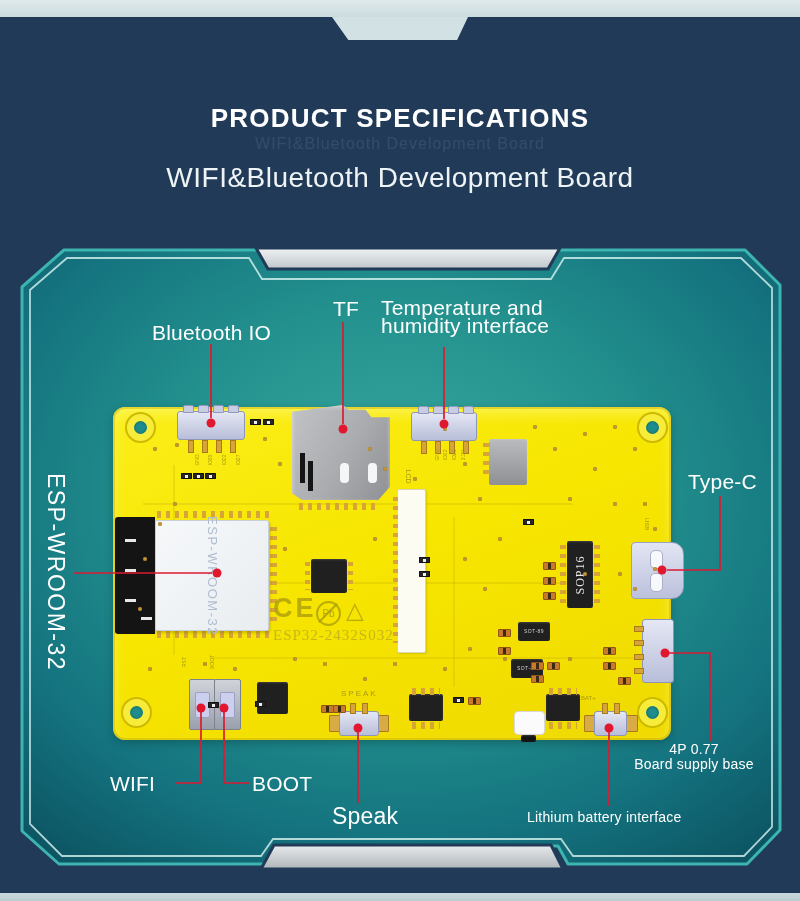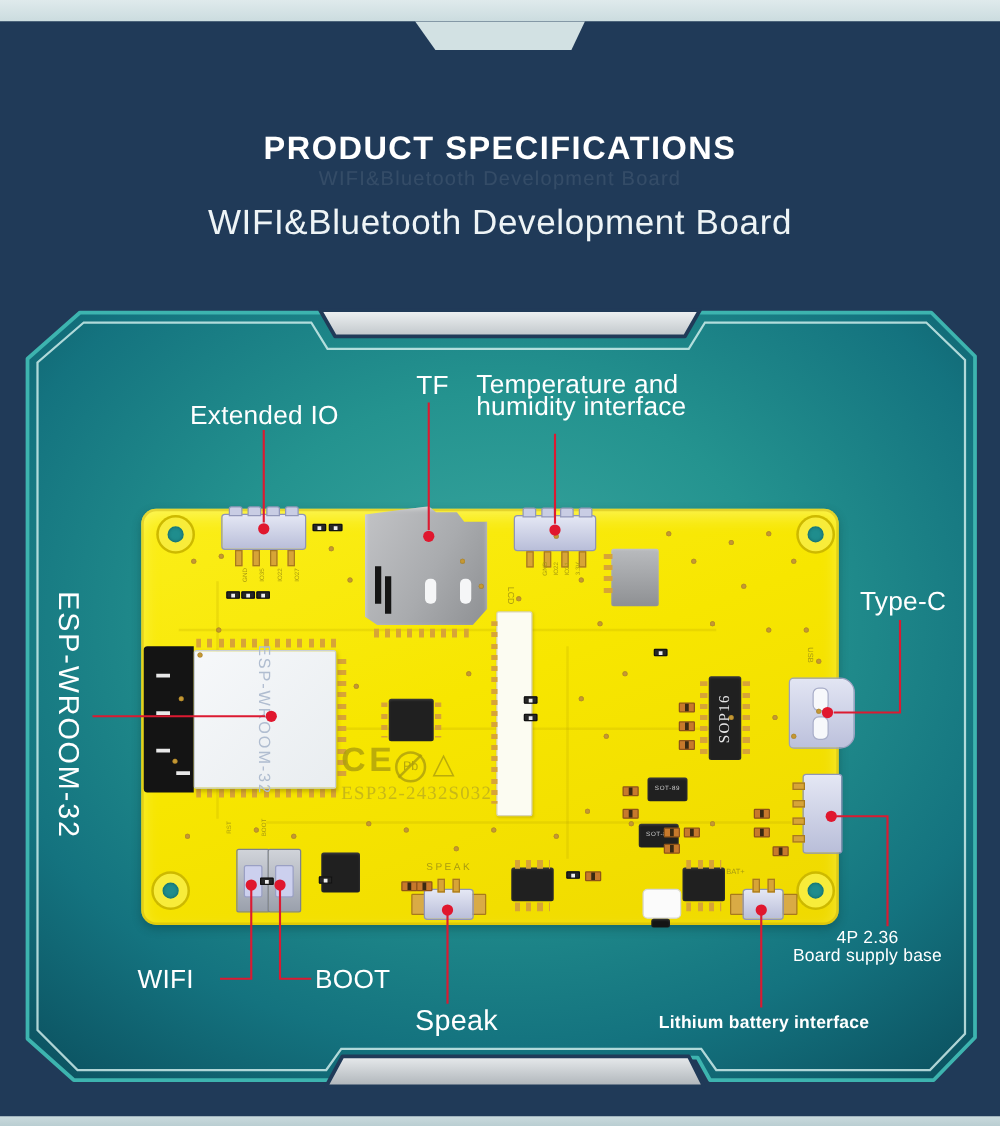--- a/index.html
+++ b/index.html
@@ -16,21 +16,21 @@
   .bottombar{left:0;top:893px;width:800px;height:8px;background:linear-gradient(#c9dadd,#b9cdd1);z-index:6;}
   .title{left:0;top:103px;width:800px;text-align:center;color:#ffffff;
     font-size:26px;font-weight:bold;letter-spacing:1.2px;z-index:6;}
   .ghost{left:0;top:135px;width:800px;text-align:center;color:#ffffff;opacity:.09;
     font-size:16px;letter-spacing:1px;z-index:6;}
   .subtitle{left:0;top:162px;width:800px;text-align:center;color:#eef4f6;
     font-size:28px;font-weight:400;letter-spacing:.5px;z-index:6;}
   
   .lbl{position:absolute;color:#ffffff;font-size:21px;letter-spacing:.2px;z-index:5;white-space:nowrap;}
   .lbl.small{font-size:14px;}
-  .lbl.bold{font-weight:bold;}
+  .lbl.bold{font-weight:normal;}
   .esp-side-label{left:55px;top:572px;transform:translate(-50%,-50%) rotate(90deg);
     font-size:23px;letter-spacing:1.5px;}
   .power-label{left:628px;top:742px;width:132px;text-align:center;font-size:14px;line-height:15px;white-space:normal;}
   
   .board{left:113px;top:407px;width:558px;height:333px;z-index:2;
     background:linear-gradient(160deg,#fbee1a 0%,#f7e600 45%,#efd900 100%);
     border-radius:12px;
     box-shadow:inset 0 0 0 2px rgba(186,158,0,.35), inset 0 6px 14px rgba(255,255,160,.5), 0 3px 8px rgba(0,40,40,.3);}
   .trace{position:absolute;background:#b9a400;opacity:.22;}
   .hole{position:absolute;width:13px;height:13px;border-radius:50%;background:#1f8d8d;
@@ -347,26 +347,26 @@
     <circle cx="662" cy="570" r="4.5"></circle>
     <circle cx="217" cy="573" r="4.5"></circle>
     <circle cx="201" cy="708" r="4.5"></circle>
     <circle cx="224" cy="708" r="4.5"></circle>
     <circle cx="358" cy="728" r="4.5"></circle>
     <circle cx="609" cy="728" r="4.5"></circle>
     <circle cx="665" cy="653" r="4.5"></circle>
   </g>
 </svg>
 
-<div class="lbl" style="left:152px;top:321px">Extended IO</div>
+<div class="lbl" style="left:152px;top:321px">Bluetooth IO</div>
 <div class="lbl" style="left:333px;top:297px">TF</div>
 <div class="lbl" style="left:381px;top:296px">Temperature and</div>
 <div class="lbl" style="left:381px;top:314px">humidity interface</div>
 <div class="lbl" style="left:688px;top:470px">Type-C</div>
 <div class="lbl esp-side-label">ESP-WROOM-32</div>
 <div class="lbl" style="left:110px;top:772px">WIFI</div>
 <div class="lbl" style="left:252px;top:772px">BOOT</div>
 <div class="lbl" style="left:332px;top:803px;font-size:23px">Speak</div>
 <div class="lbl small bold" style="left:527px;top:809px">Lithium battery interface</div>
 <div class="lbl power-label">
-  <div>4P 2.36</div>
+  <div>4P 0.77</div>
   <div>Board supply base</div>
 </div>
 
 </body></html>

